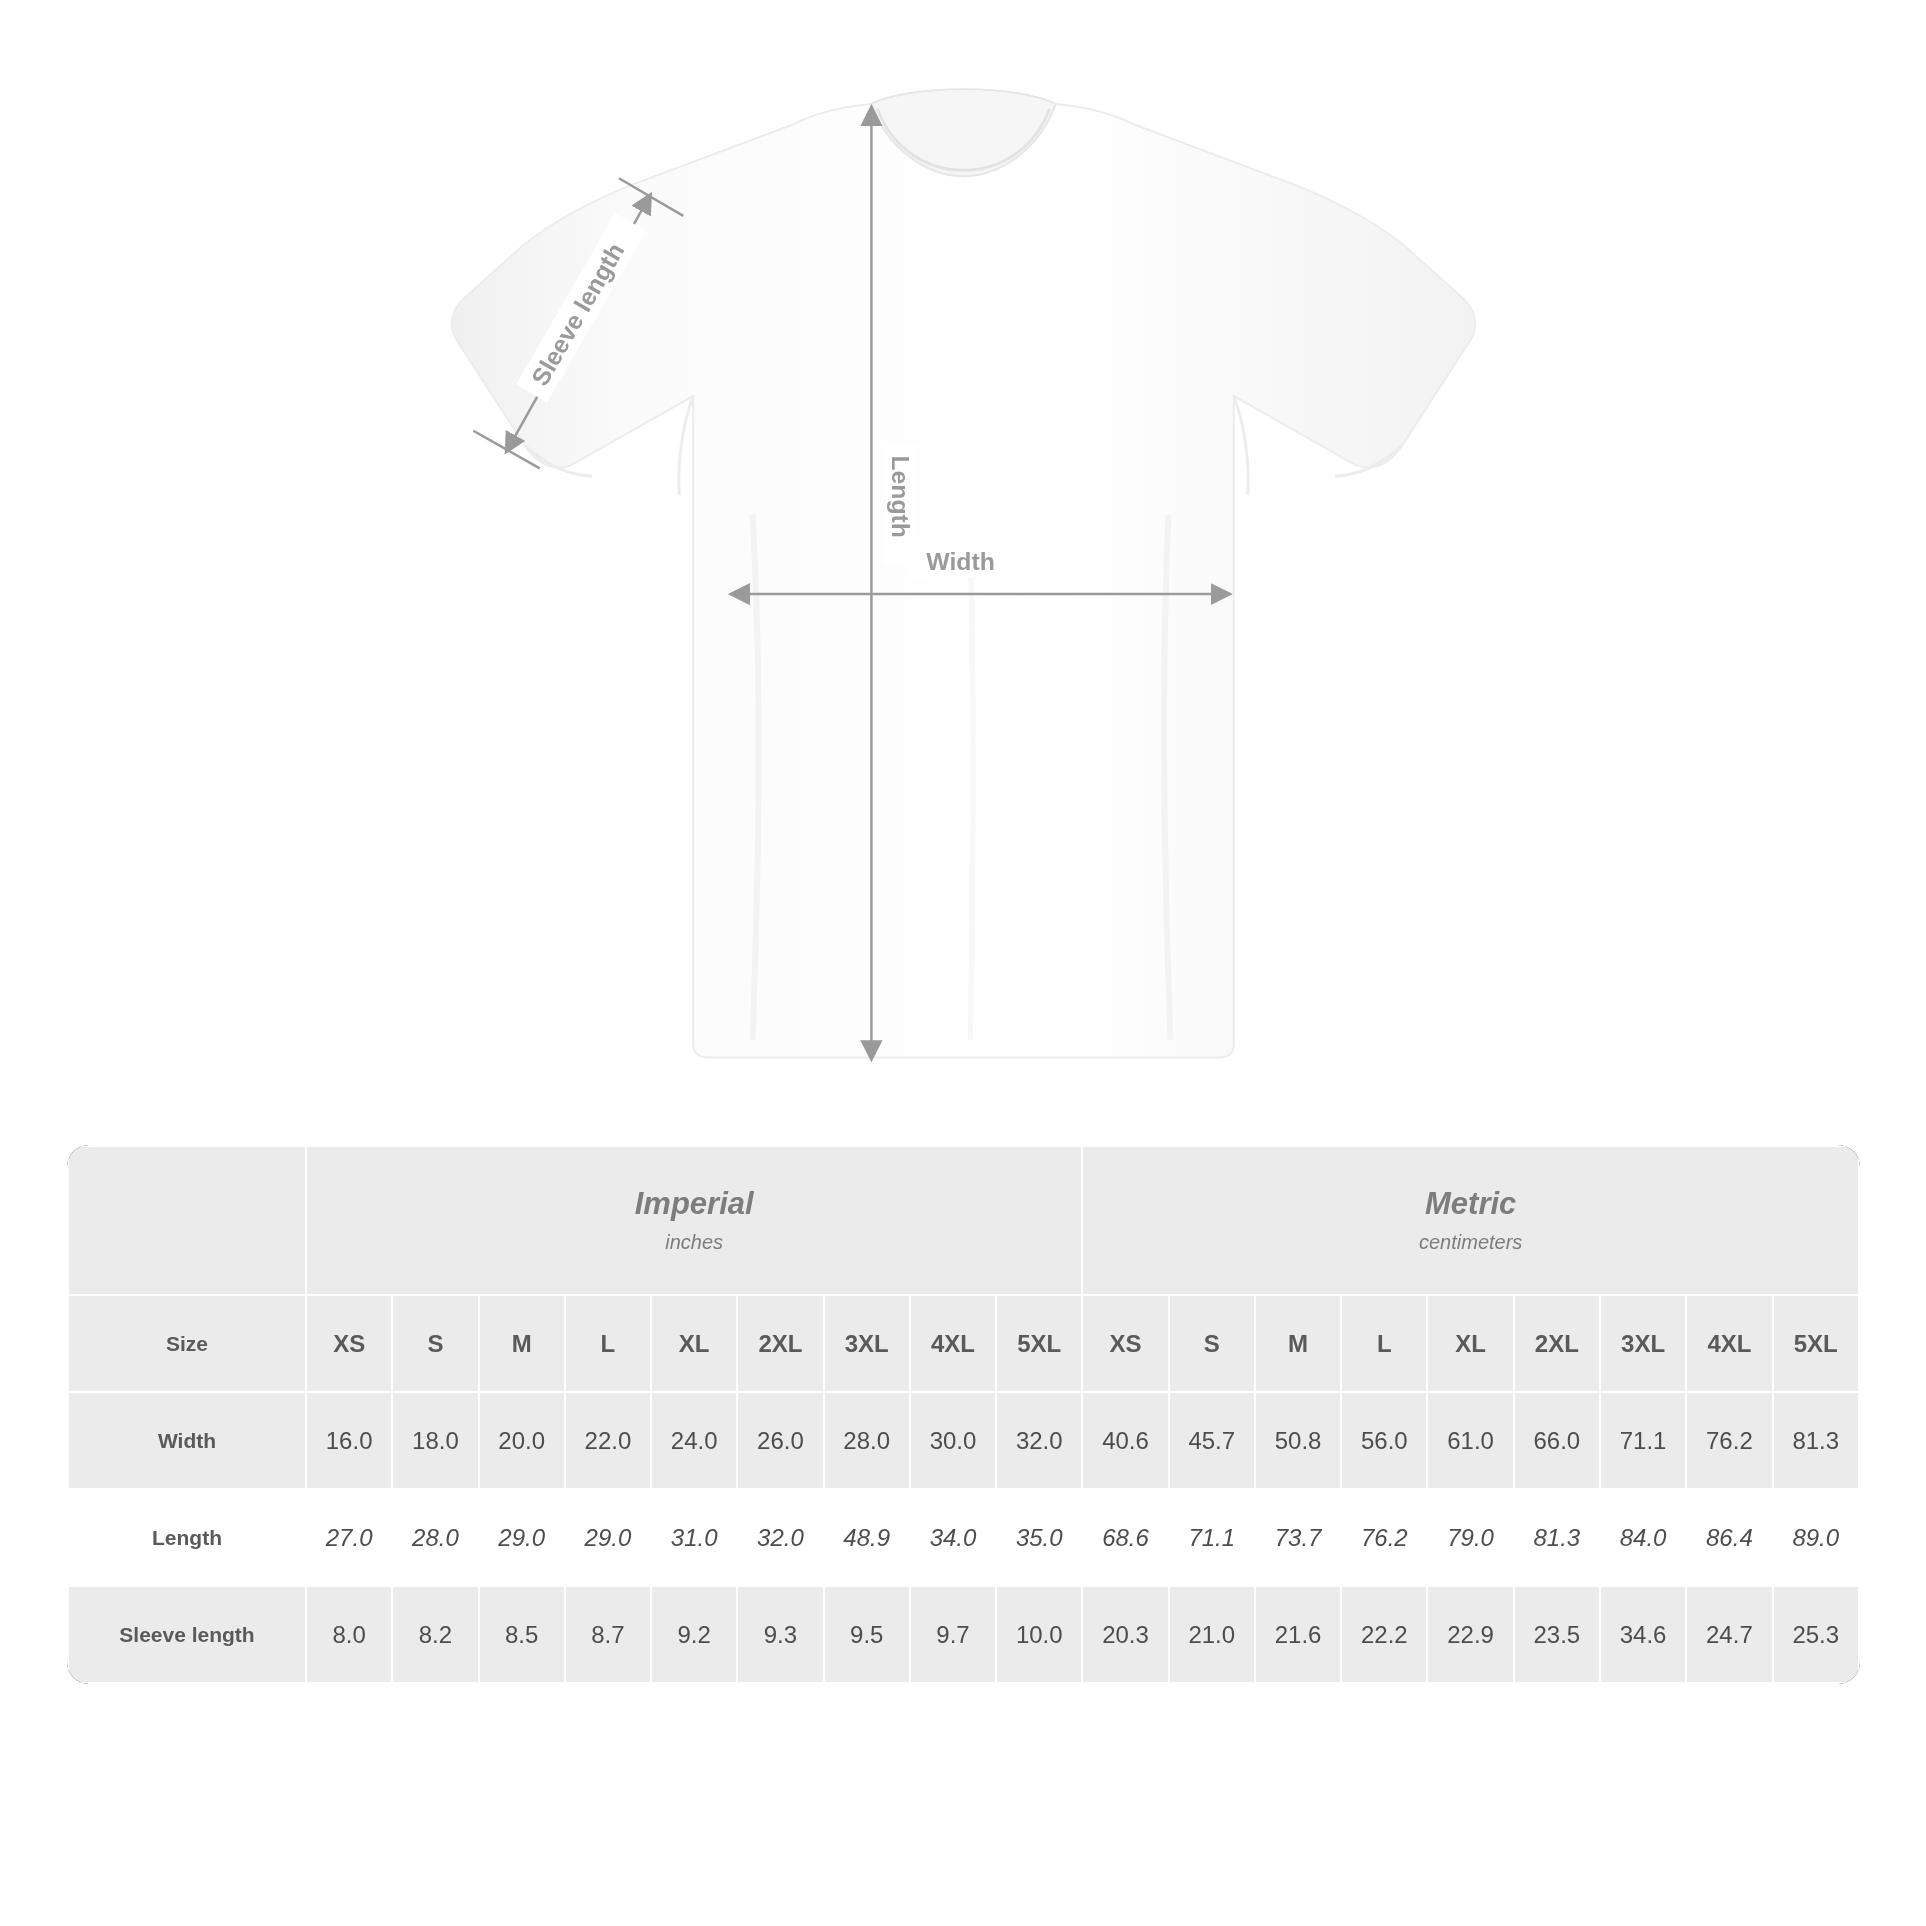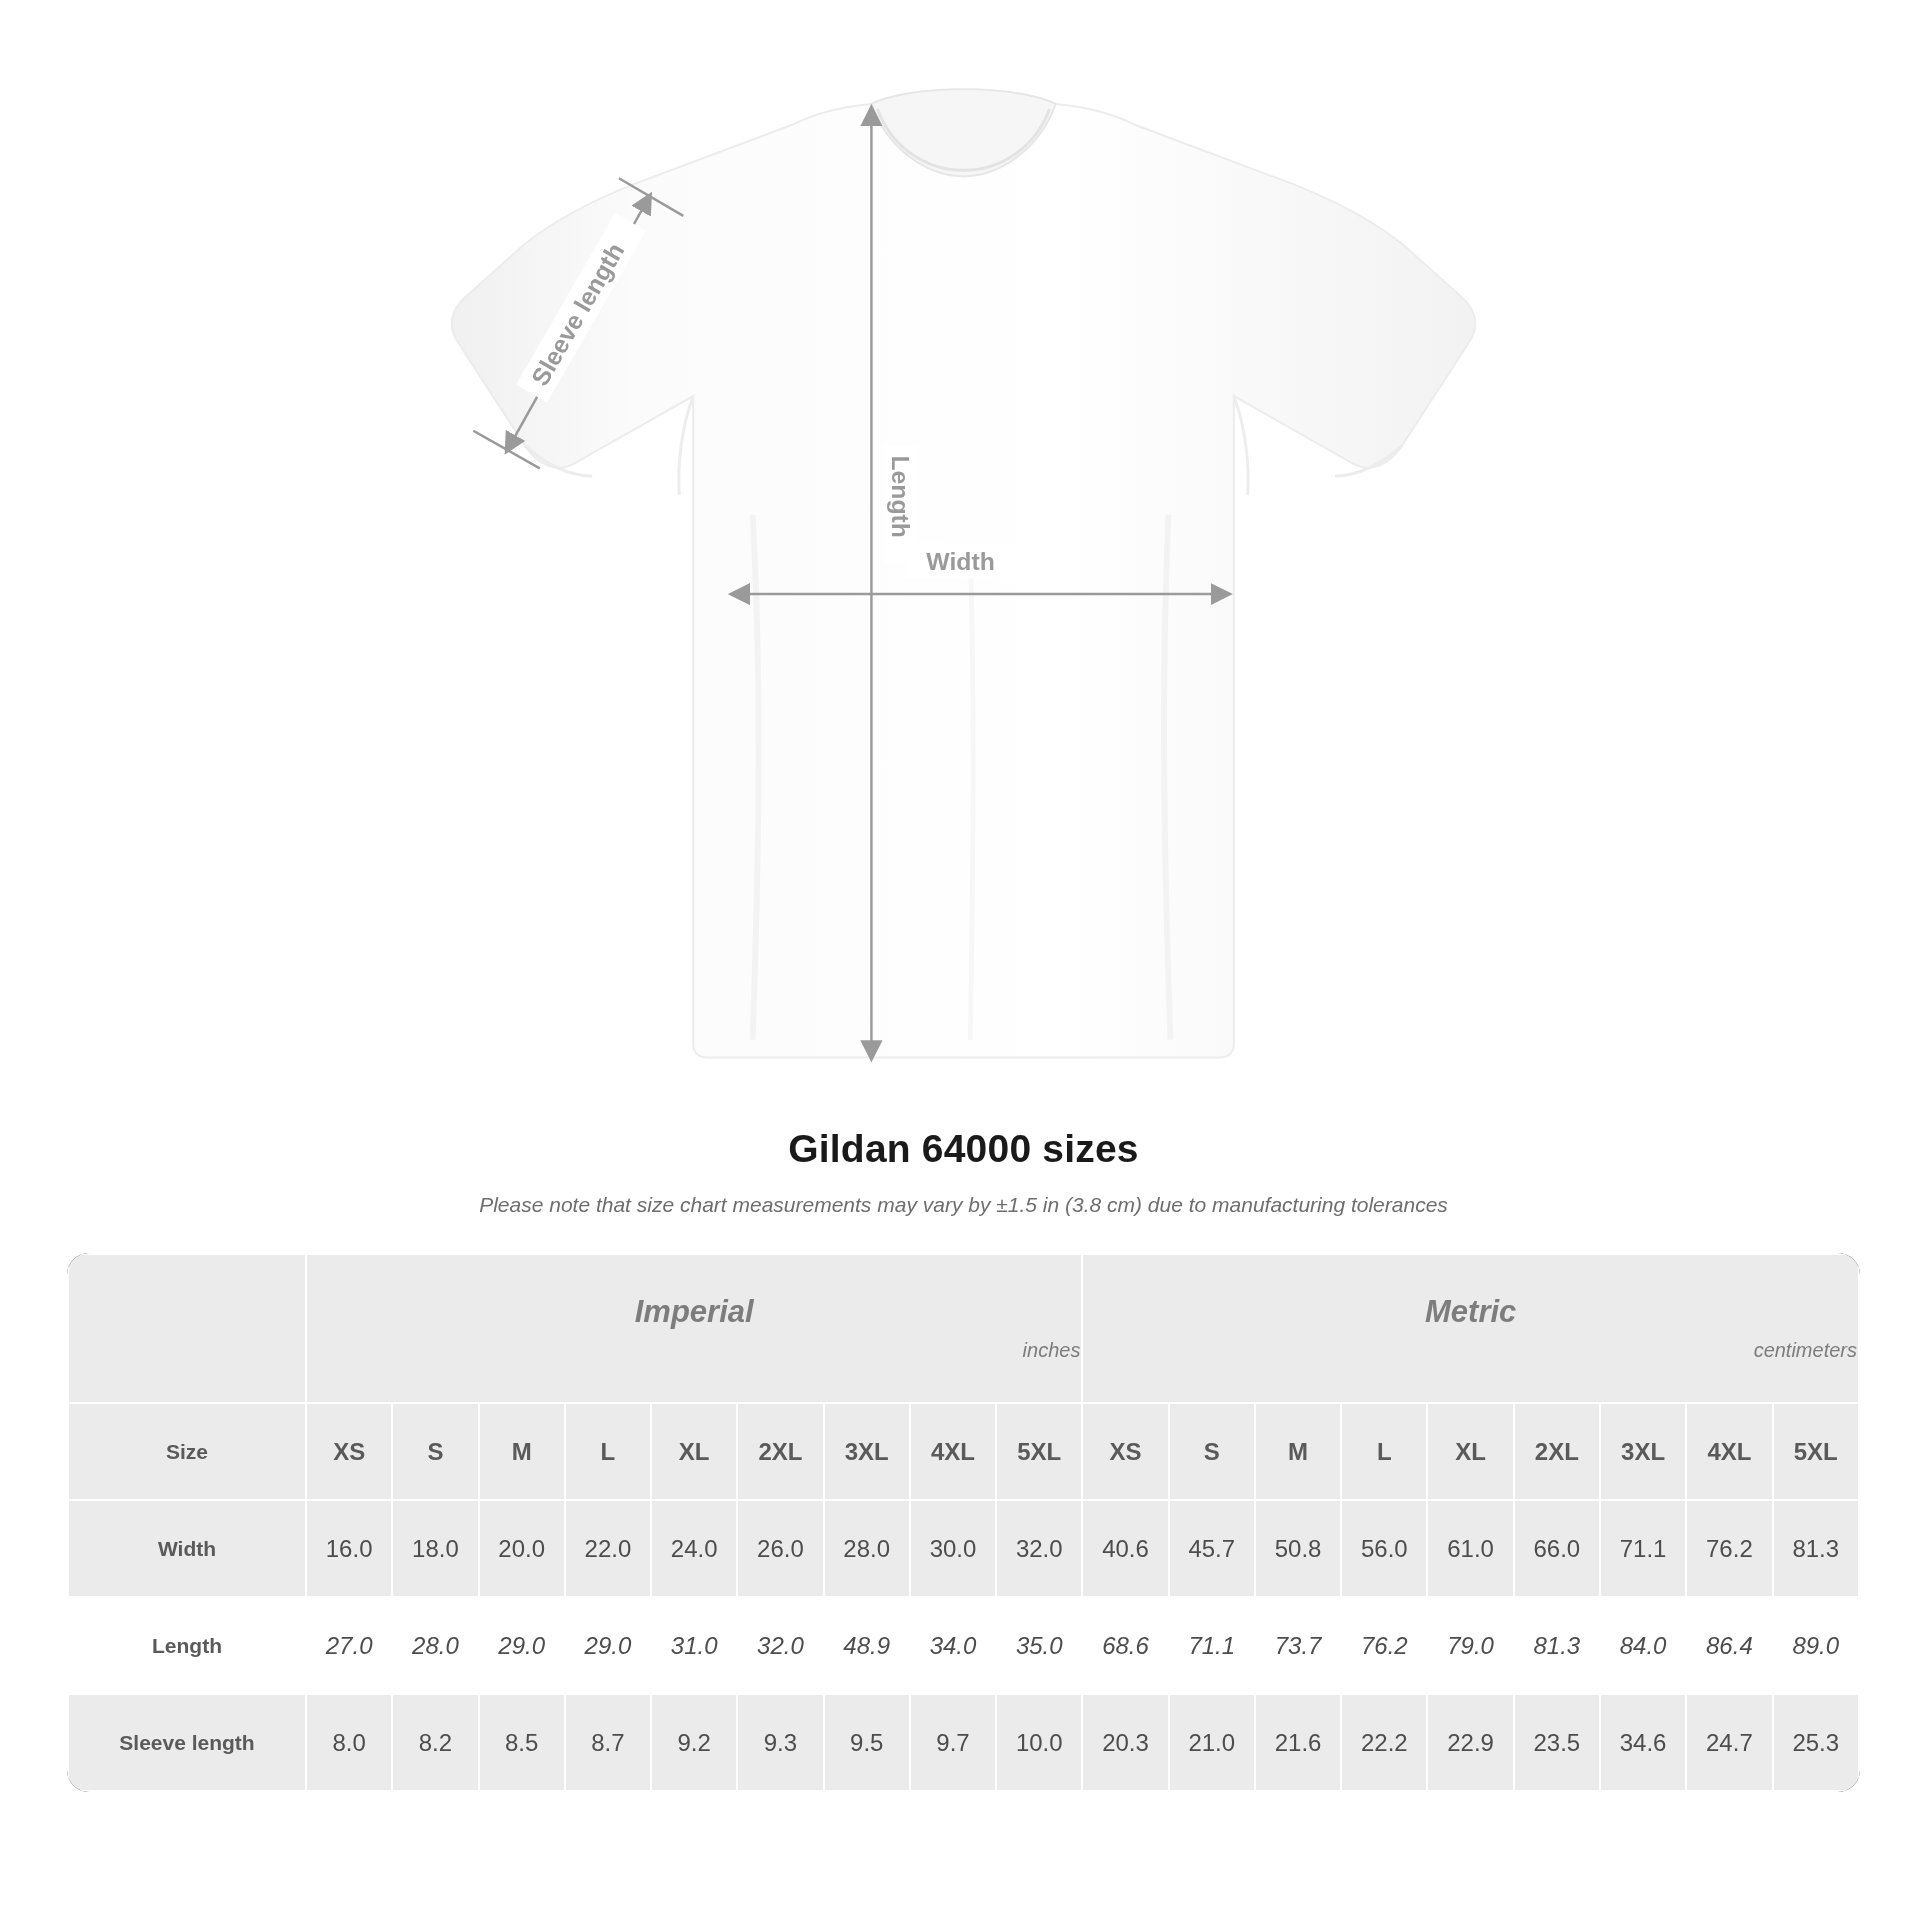--- a/index.html
+++ b/index.html
@@ -74,21 +74,20 @@
     font-style: italic;
     font-weight: bold;
     color: #7d7d7d;
     line-height: 1.1;
   }
   .unit-sub {
     font-size: 20px;
     font-style: italic;
     color: #7d7d7d;
     margin-top: 10px;
-    text-align: right;
   }
   .corner-cell { background: #ffffff; border-color:#ffffff; }
   .row-head {
     font-size: 21px;
     font-weight: bold;
     color: #5a5a5a;
     background: #ebebeb;
     height: 97px;
   }
   .hdr-cell {
@@ -193,24 +192,20 @@
         <line x1="478" y1="435" x2="545" y2="473" stroke="#9a9a9a" stroke-width="2.5"></line>
         <line x1="625" y1="180" x2="690" y2="218" stroke="#9a9a9a" stroke-width="2.5"></line>
       </g>
       <g transform="translate(548,390) rotate(-60)">
         <rect x="-12" y="-24" width="200" height="36" fill="#ffffff"></rect>
         <text x="0" y="3" font-family="Liberation Sans, sans-serif" font-size="25" font-weight="bold" fill="#9a9a9a">Sleeve length</text>
       </g>
     </svg>
   </div>
 
-  <div class="title-block">
-    <div class="chart-title">Gildan 64000 sizes</div>
-    <div class="chart-note">Please note that size chart measurements may vary by ±1.5 in (3.8 cm) due to manufacturing tolerances</div>
-  </div>
 
   <div class="table-wrap">
     <table class="size-table">
       <tbody>
           <tr>
         <td class="corner-cell unit-head label-col"></td>
         <td class="unit-head" colspan="9">
           <div class="unit-name">Imperial</div>
           <div class="unit-sub">inches</div>
         </td>

